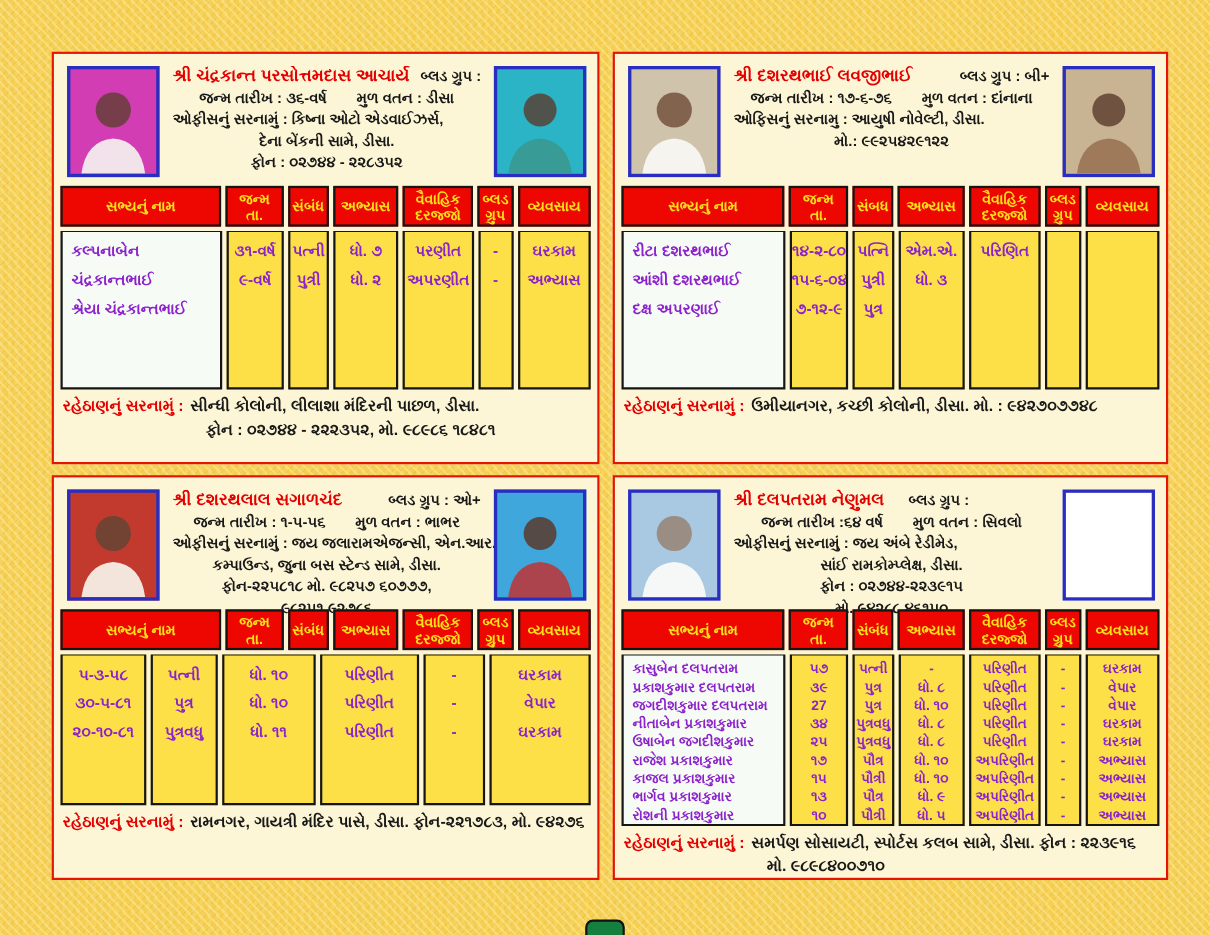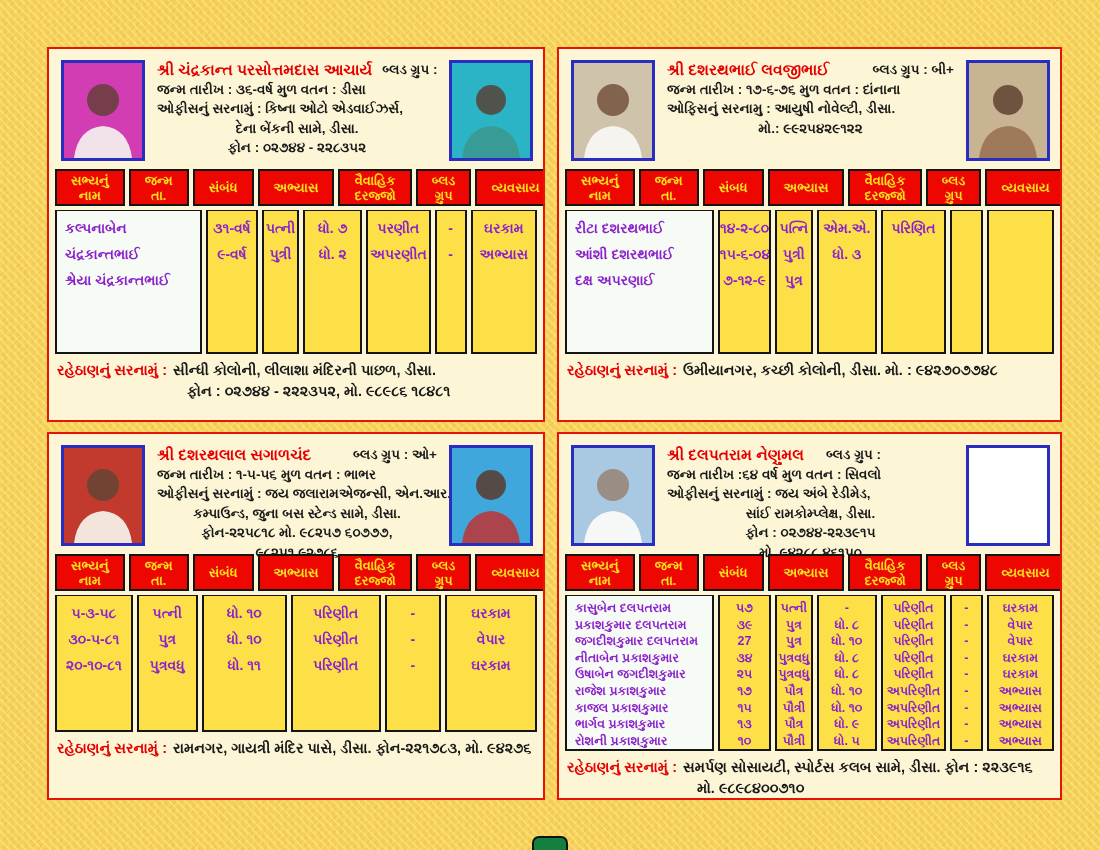--- a/index.html
+++ b/index.html
@@ -25,29 +25,29 @@
   .photo{
     flex:0 0 auto;width:84px;height:101px;border:3px solid #2a2ec0;box-sizing:border-box;
     display:flex;align-items:flex-end;justify-content:center;overflow:hidden;background:#ccc;
   }
   .photo svg{display:block;width:74px;height:88px;}
   .head-info{flex:1 1 auto;min-width:0;color:#181818;font-size:13.5px;line-height:19.5px;}
   .line1{display:flex;justify-content:space-between;gap:10px;white-space:nowrap;overflow:hidden;}
   .line1.inline{justify-content:flex-start;gap:22px;}
   .title{color:#e40000;font-size:15.5px;}
   .blood{flex:0 0 auto;}
-  .line2{display:flex;justify-content:flex-start;gap:4px;white-space:nowrap;}
+  .line2{display:flex;justify-content:center;gap:27px;white-space:nowrap;}
   .office .gen-line{white-space:nowrap;}
   .office .gen-line:not(:first-child){text-align:center;}
   .thead,.tbody{display:flex;gap:4px;margin:0 6px;}
   .thead{height:37px;flex:0 0 auto;}
   .hcell{
     background:#ee0700;border:2px solid #151515;box-sizing:border-box;color:#ffe11a;
     font-size:13px;line-height:15px;display:flex;align-items:center;justify-content:center;
-    text-align:center;padding:1px 14px;
+    text-align:center;padding:1px 2px;
   }
   .tbody{flex:1 1 auto;margin-top:4px;margin-bottom:0;}
   .mcol{
     background:#fde047;border:2px solid #151515;border-top-width:1.5px;box-sizing:border-box;
     color:#8b22cc;font-size:14px;line-height:26px;text-align:center;padding-top:4px;overflow:hidden;
   }
   .mcol.name{background:#f7fbf5;text-align:left;padding-left:8px;}
   .dense .mcol{font-size:12.5px;line-height:16.6px;}
   .c0{flex:1 1 32%;}
   .c1{flex:1 1 11.5%;}

